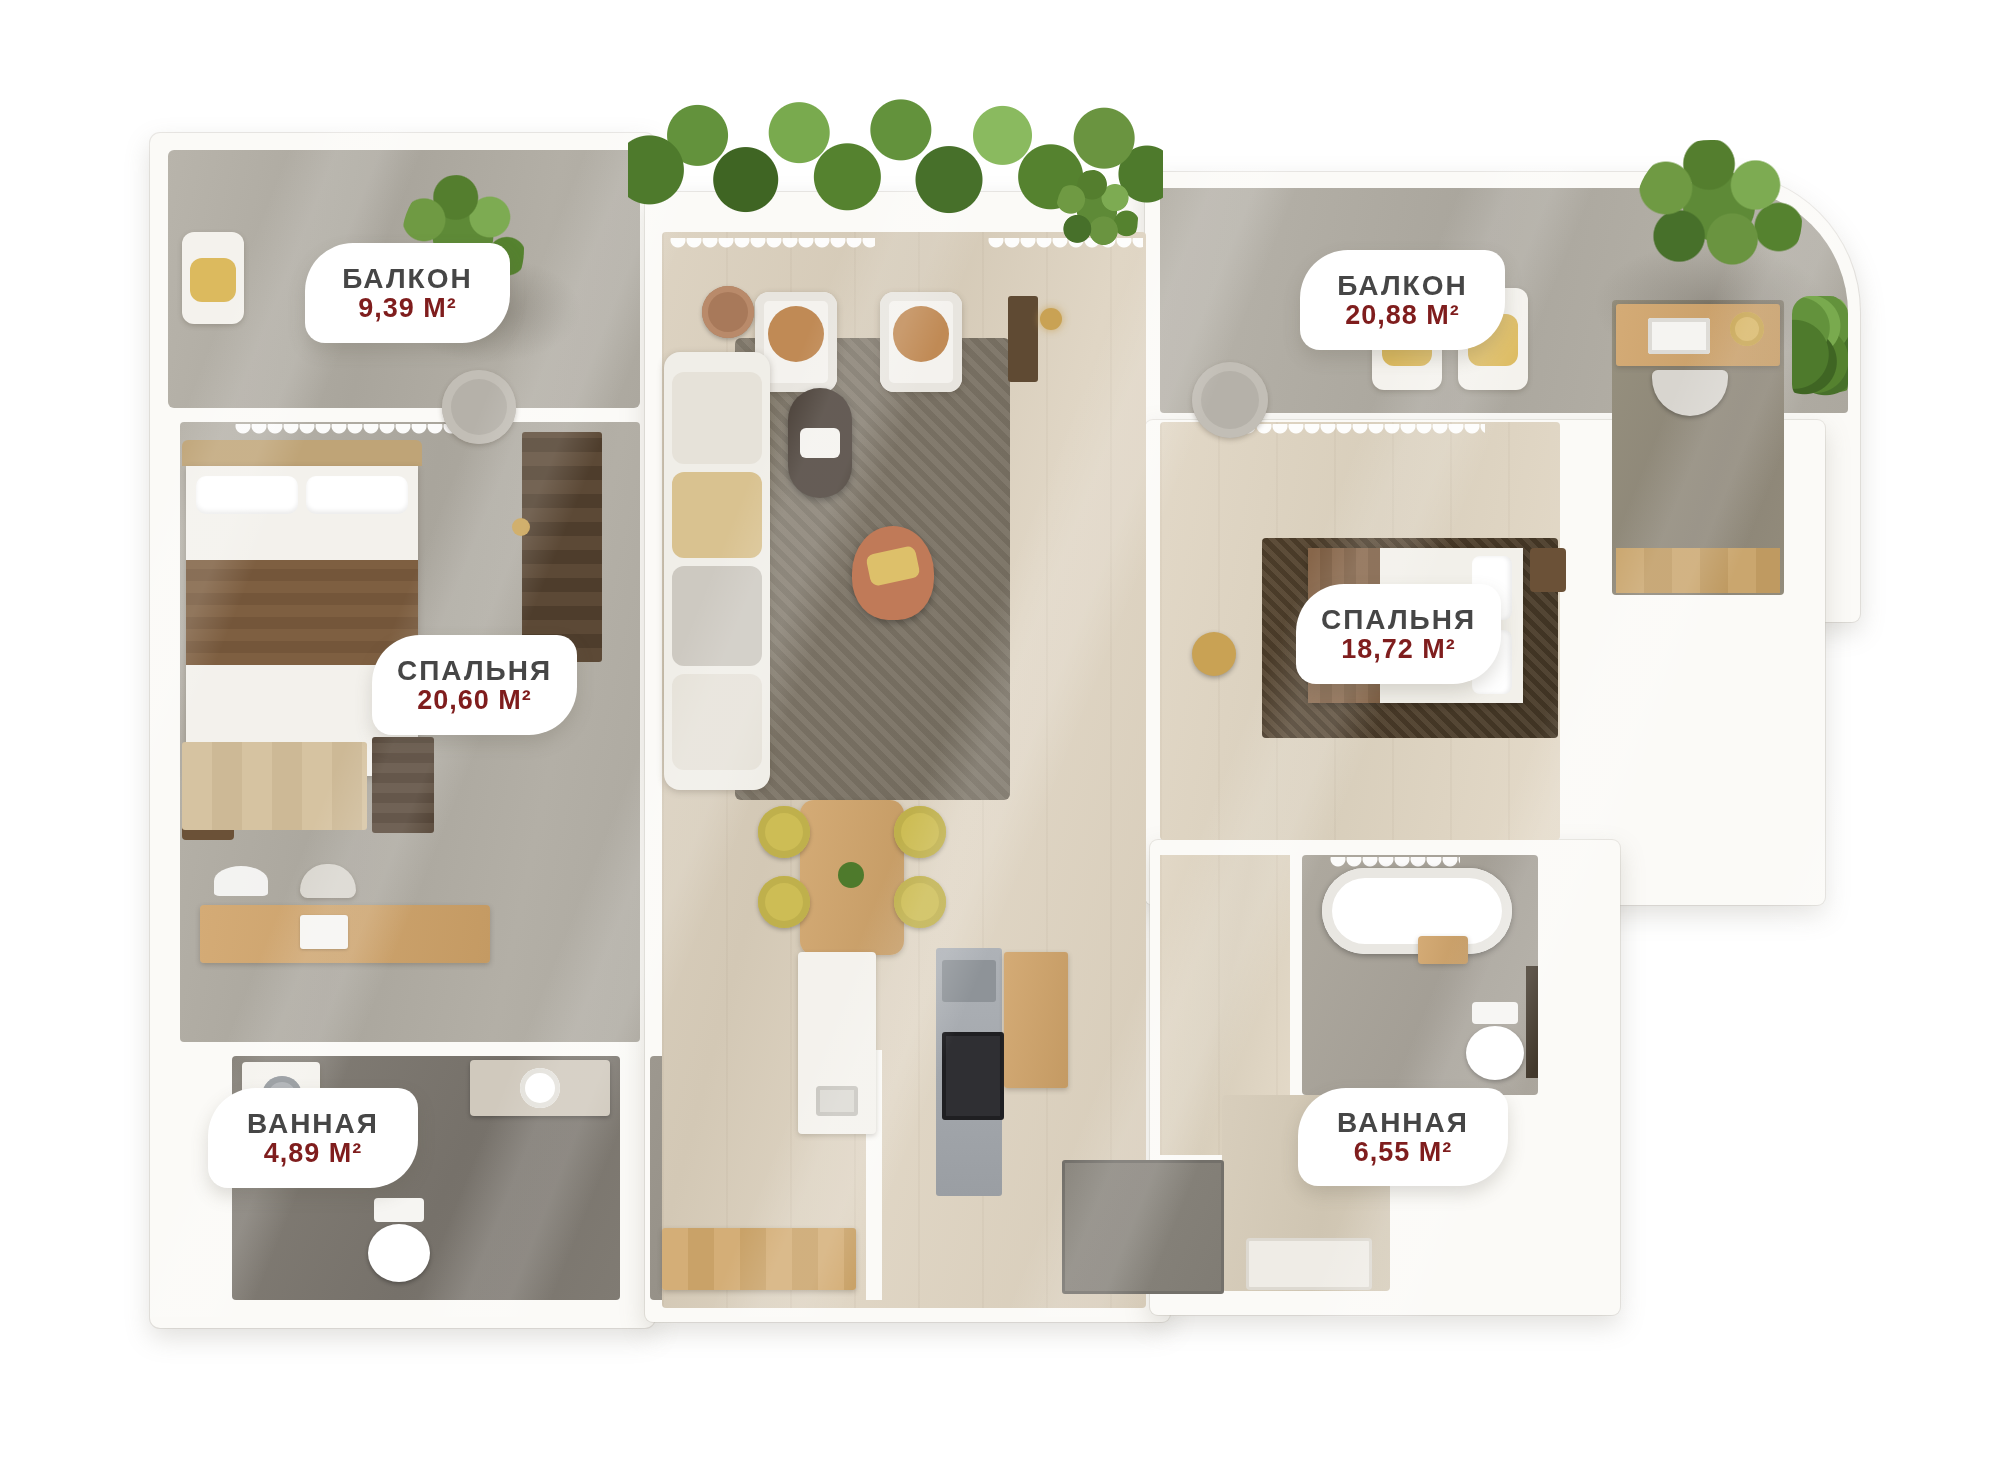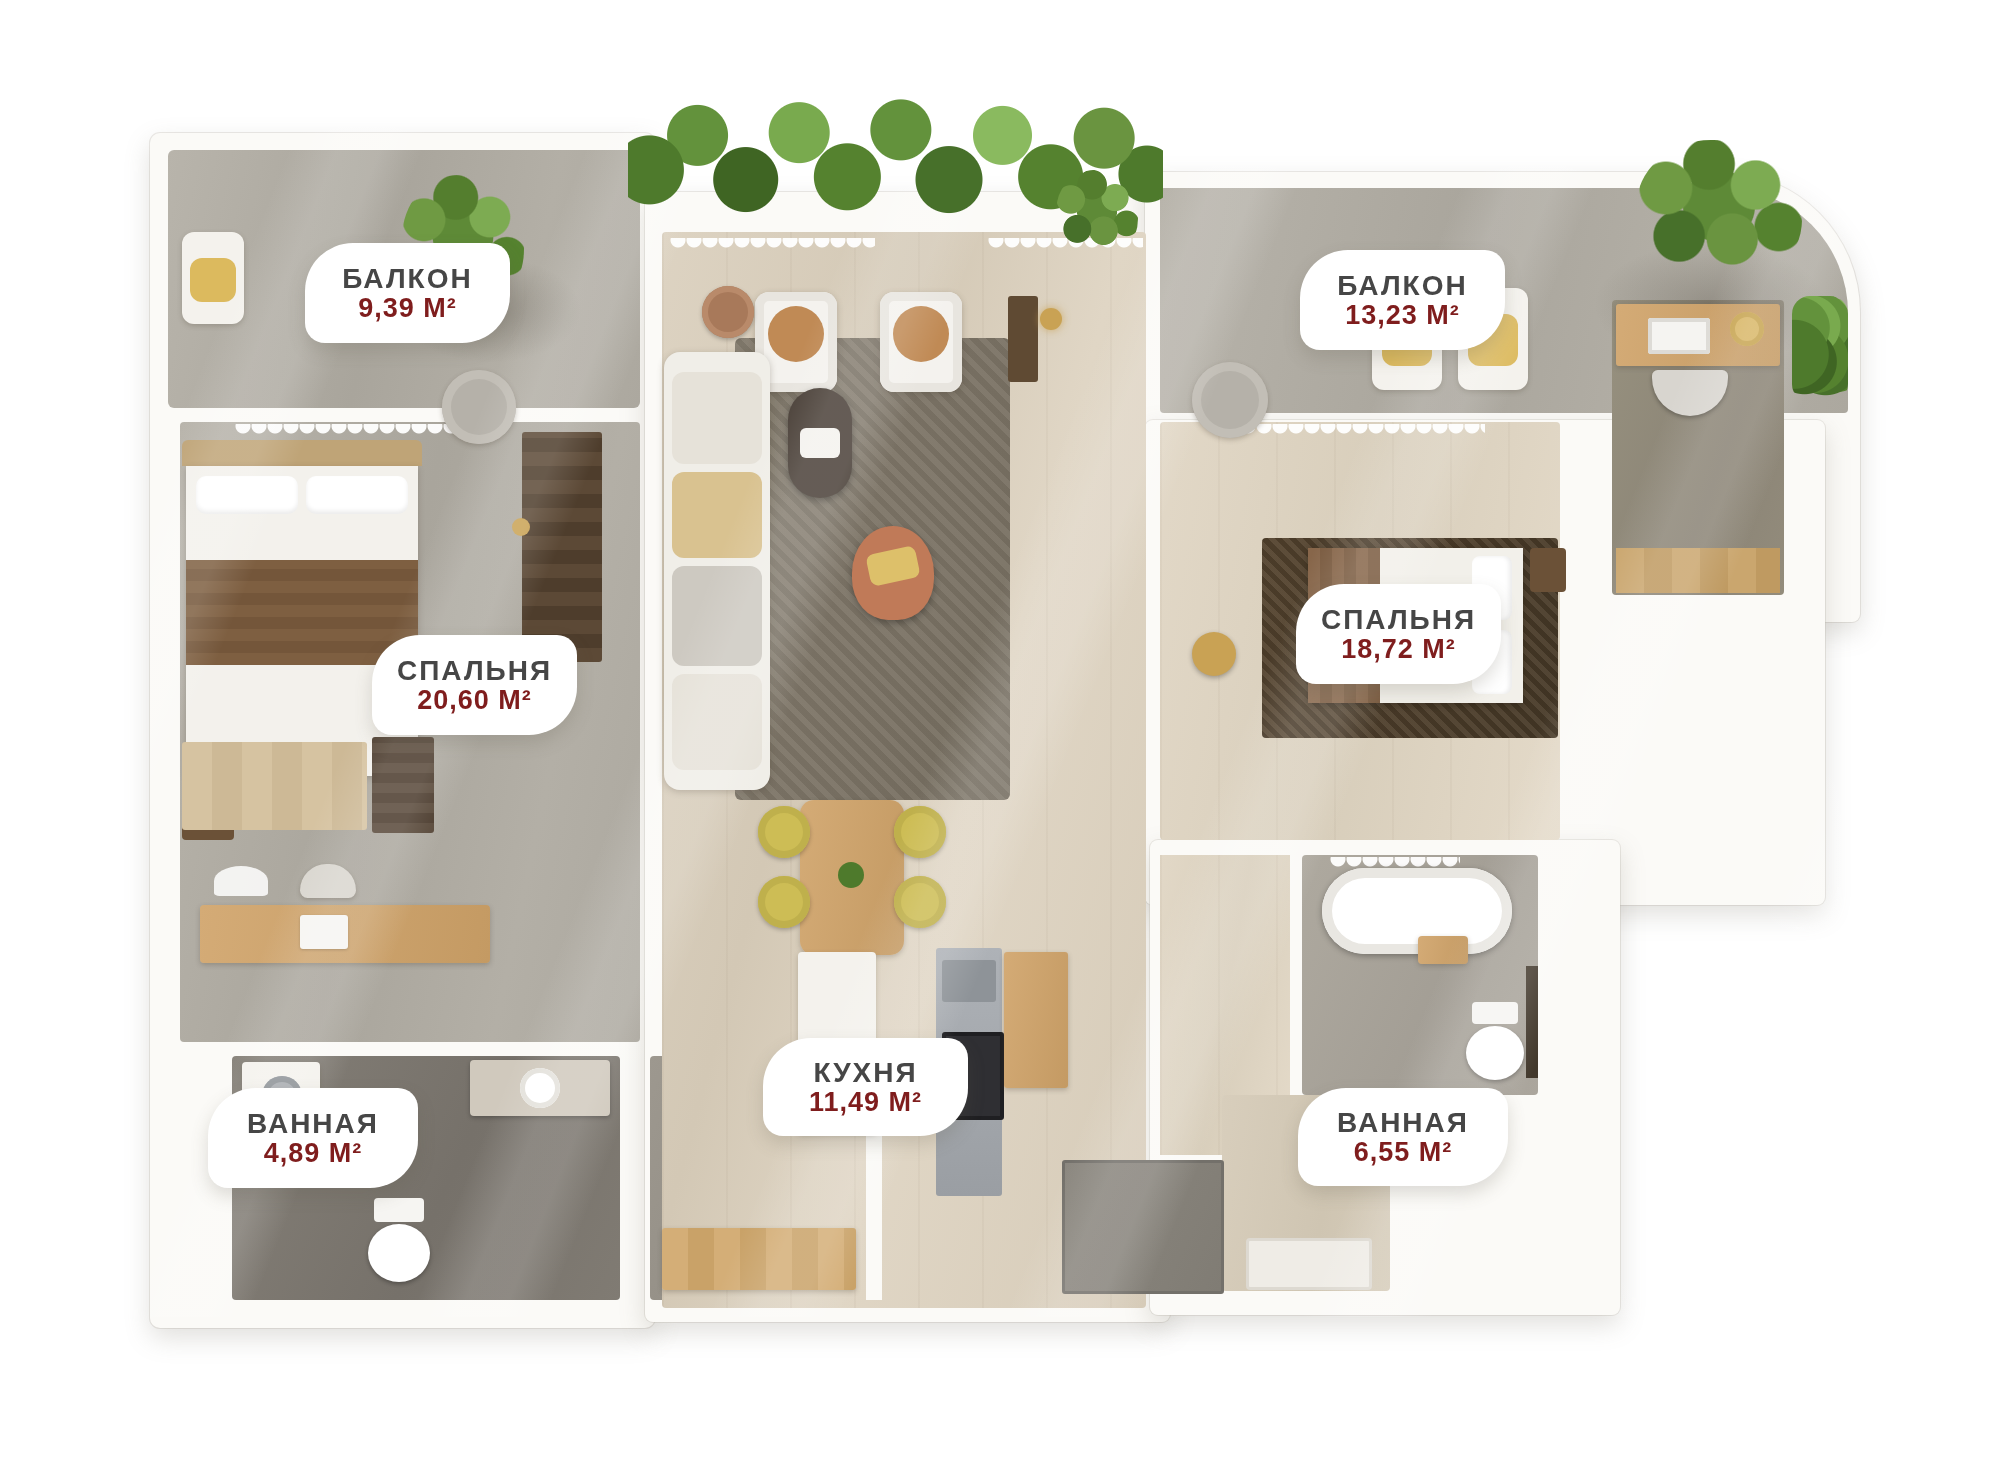--- a/index.html
+++ b/index.html
@@ -195,36 +195,32 @@
   <div class="foliage z5" style="left:1056px;top:170px;width:82px;height:92px;"></div>
   <div class="foliage z5" style="left:1636px;top:140px;width:166px;height:150px;"></div>
   <div class="hedge z5" style="left:1792px;top:296px;width:56px;height:106px;"></div>
 
   <div class="bubble" style="left:305px;top:243px;width:205px;height:100px;">
     <span class="rname">БАЛКОН</span>
     <span class="rarea">9,39 М²</span>
   </div>
   <div class="bubble" style="left:1300px;top:250px;width:205px;height:100px;">
     <span class="rname">БАЛКОН</span>
-    <span class="rarea">13,23 М²</span>
+    <span class="rarea">20,88 М²</span>
   </div>
   <div class="bubble" style="left:372px;top:635px;width:205px;height:100px;">
     <span class="rname">СПАЛЬНЯ</span>
     <span class="rarea">20,60 М²</span>
   </div>
   <div class="bubble" style="left:1296px;top:584px;width:205px;height:100px;">
     <span class="rname">СПАЛЬНЯ</span>
     <span class="rarea">18,72 М²</span>
   </div>
   <div class="bubble" style="left:208px;top:1088px;width:210px;height:100px;">
     <span class="rname">ВАННАЯ</span>
     <span class="rarea">4,89 М²</span>
   </div>
-  <div class="bubble" style="left:763px;top:1038px;width:205px;height:98px;">
-    <span class="rname">КУХНЯ</span>
-    <span class="rarea">11,49 М²</span>
-  </div>
   <div class="bubble" style="left:1298px;top:1088px;width:210px;height:98px;">
     <span class="rname">ВАННАЯ</span>
     <span class="rarea">6,55 М²</span>
   </div>
 
 </div>
 
 </body></html>

